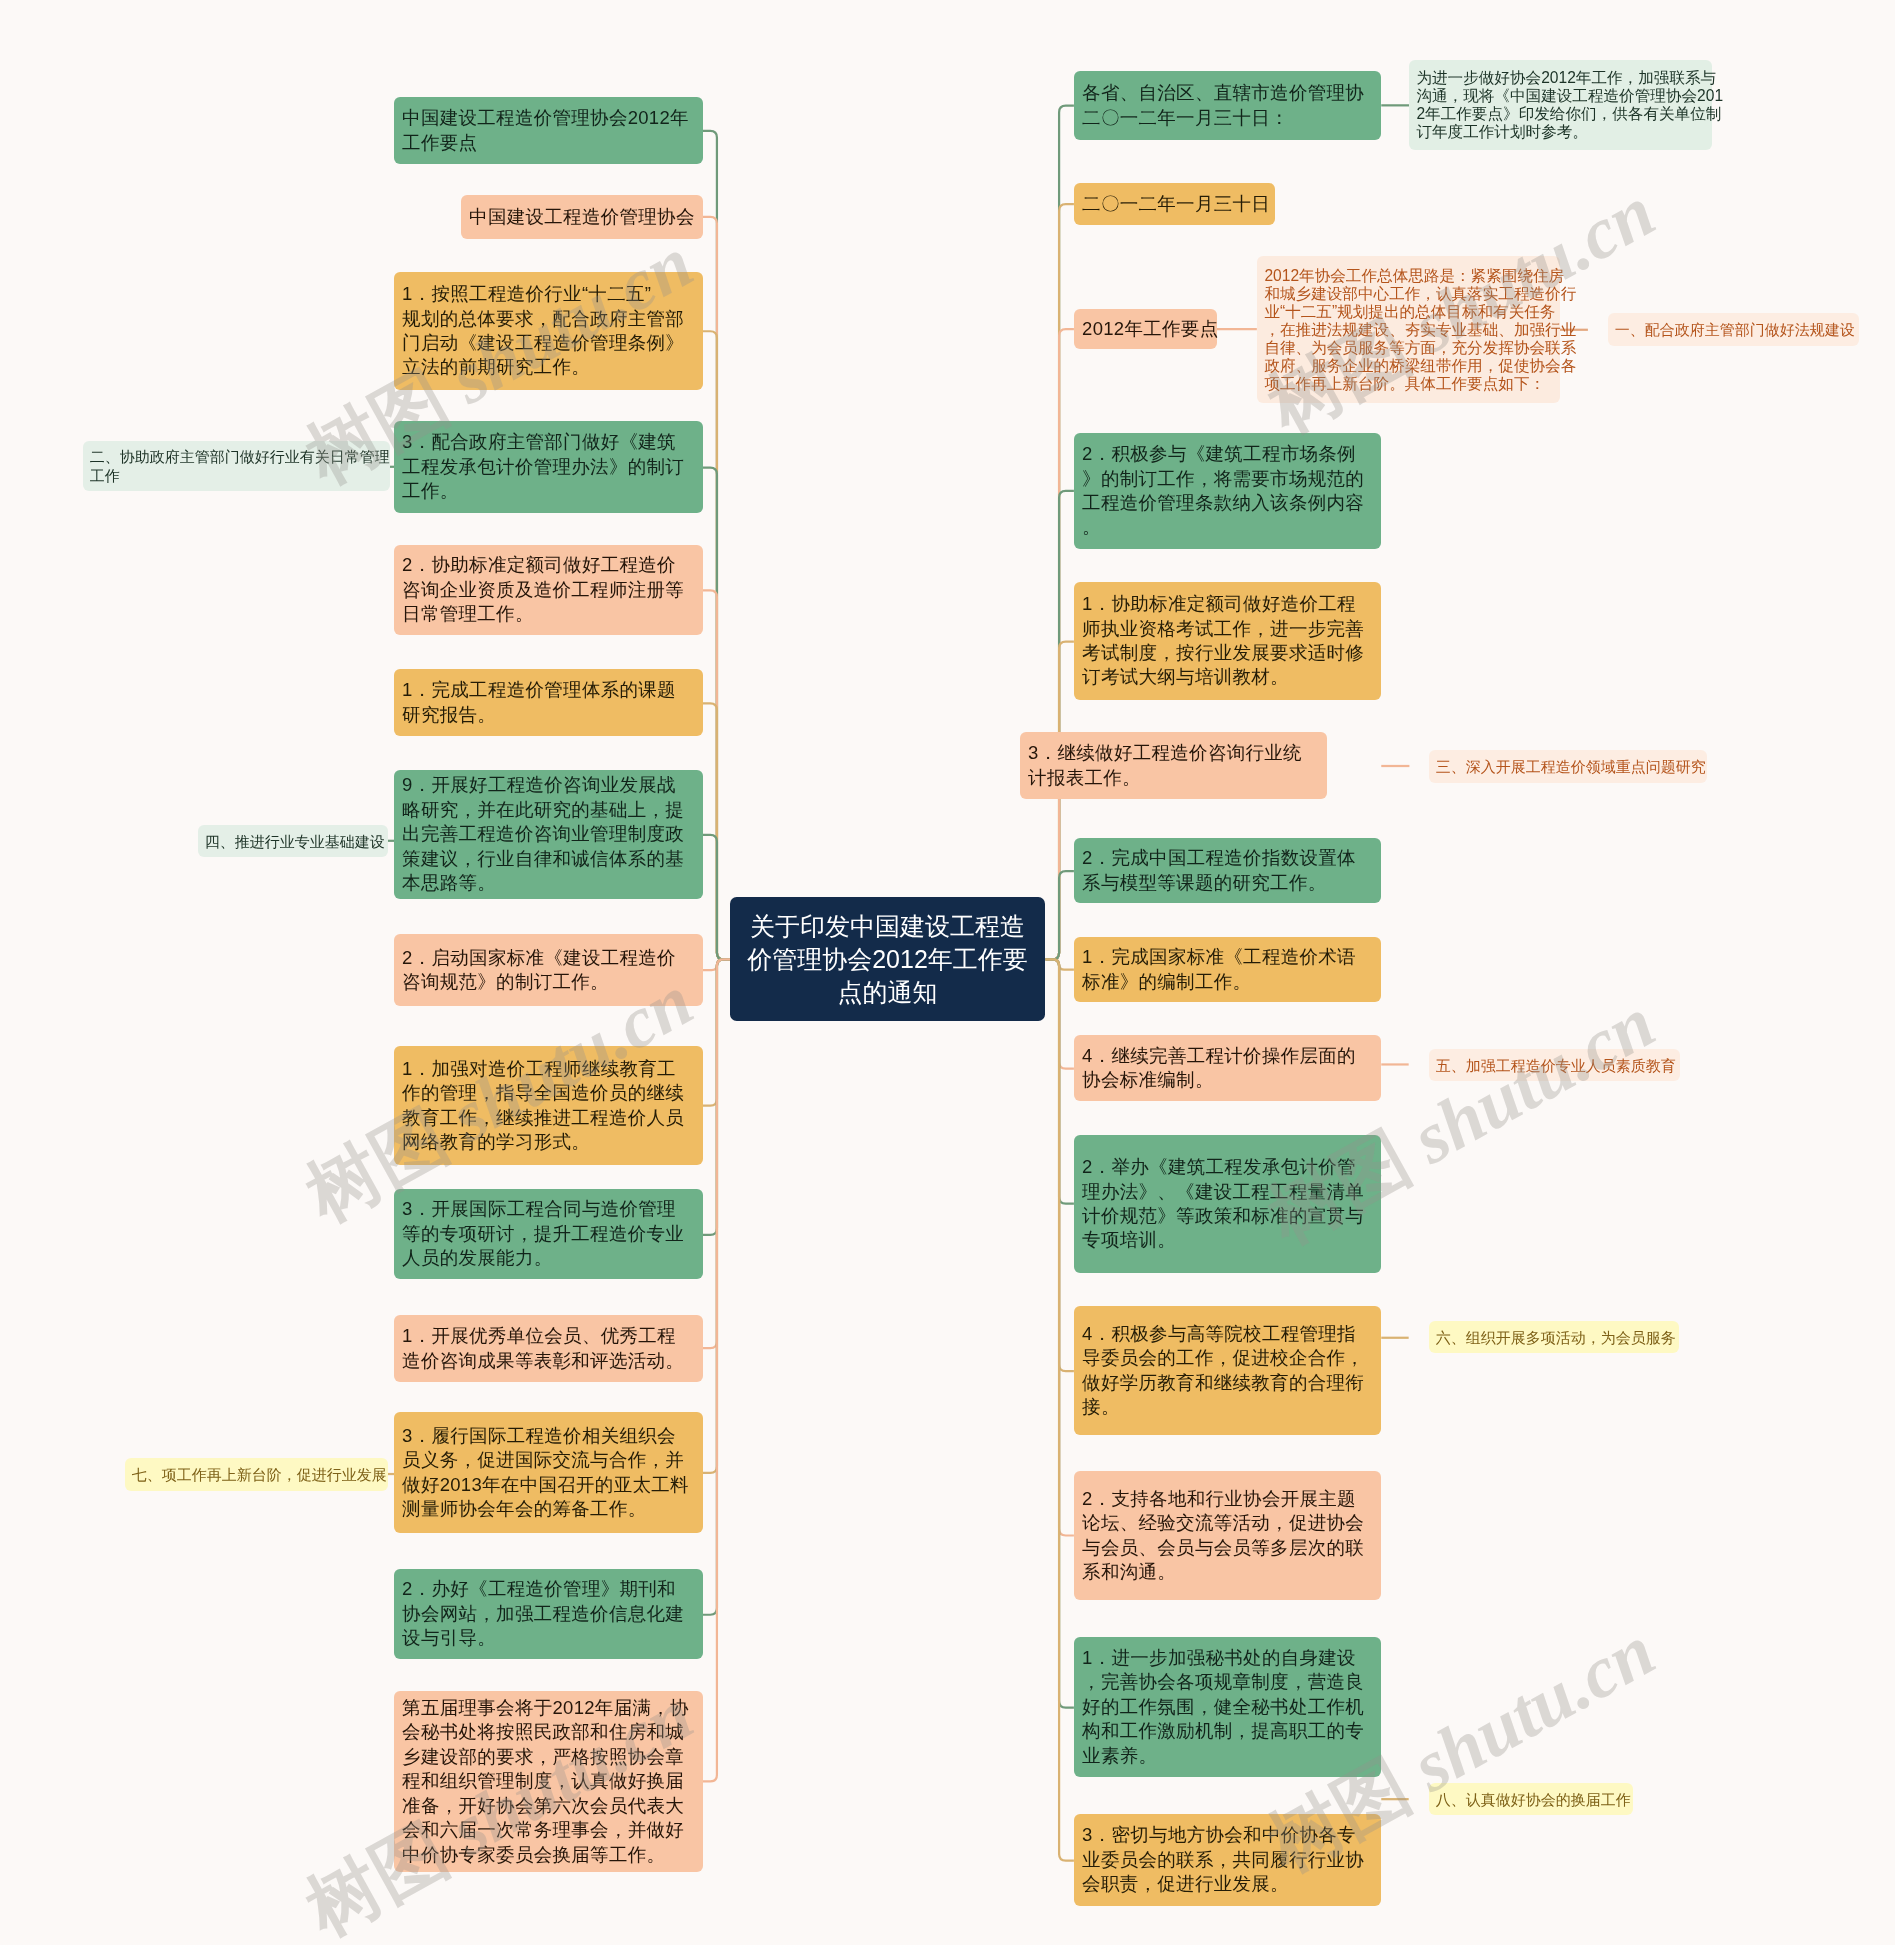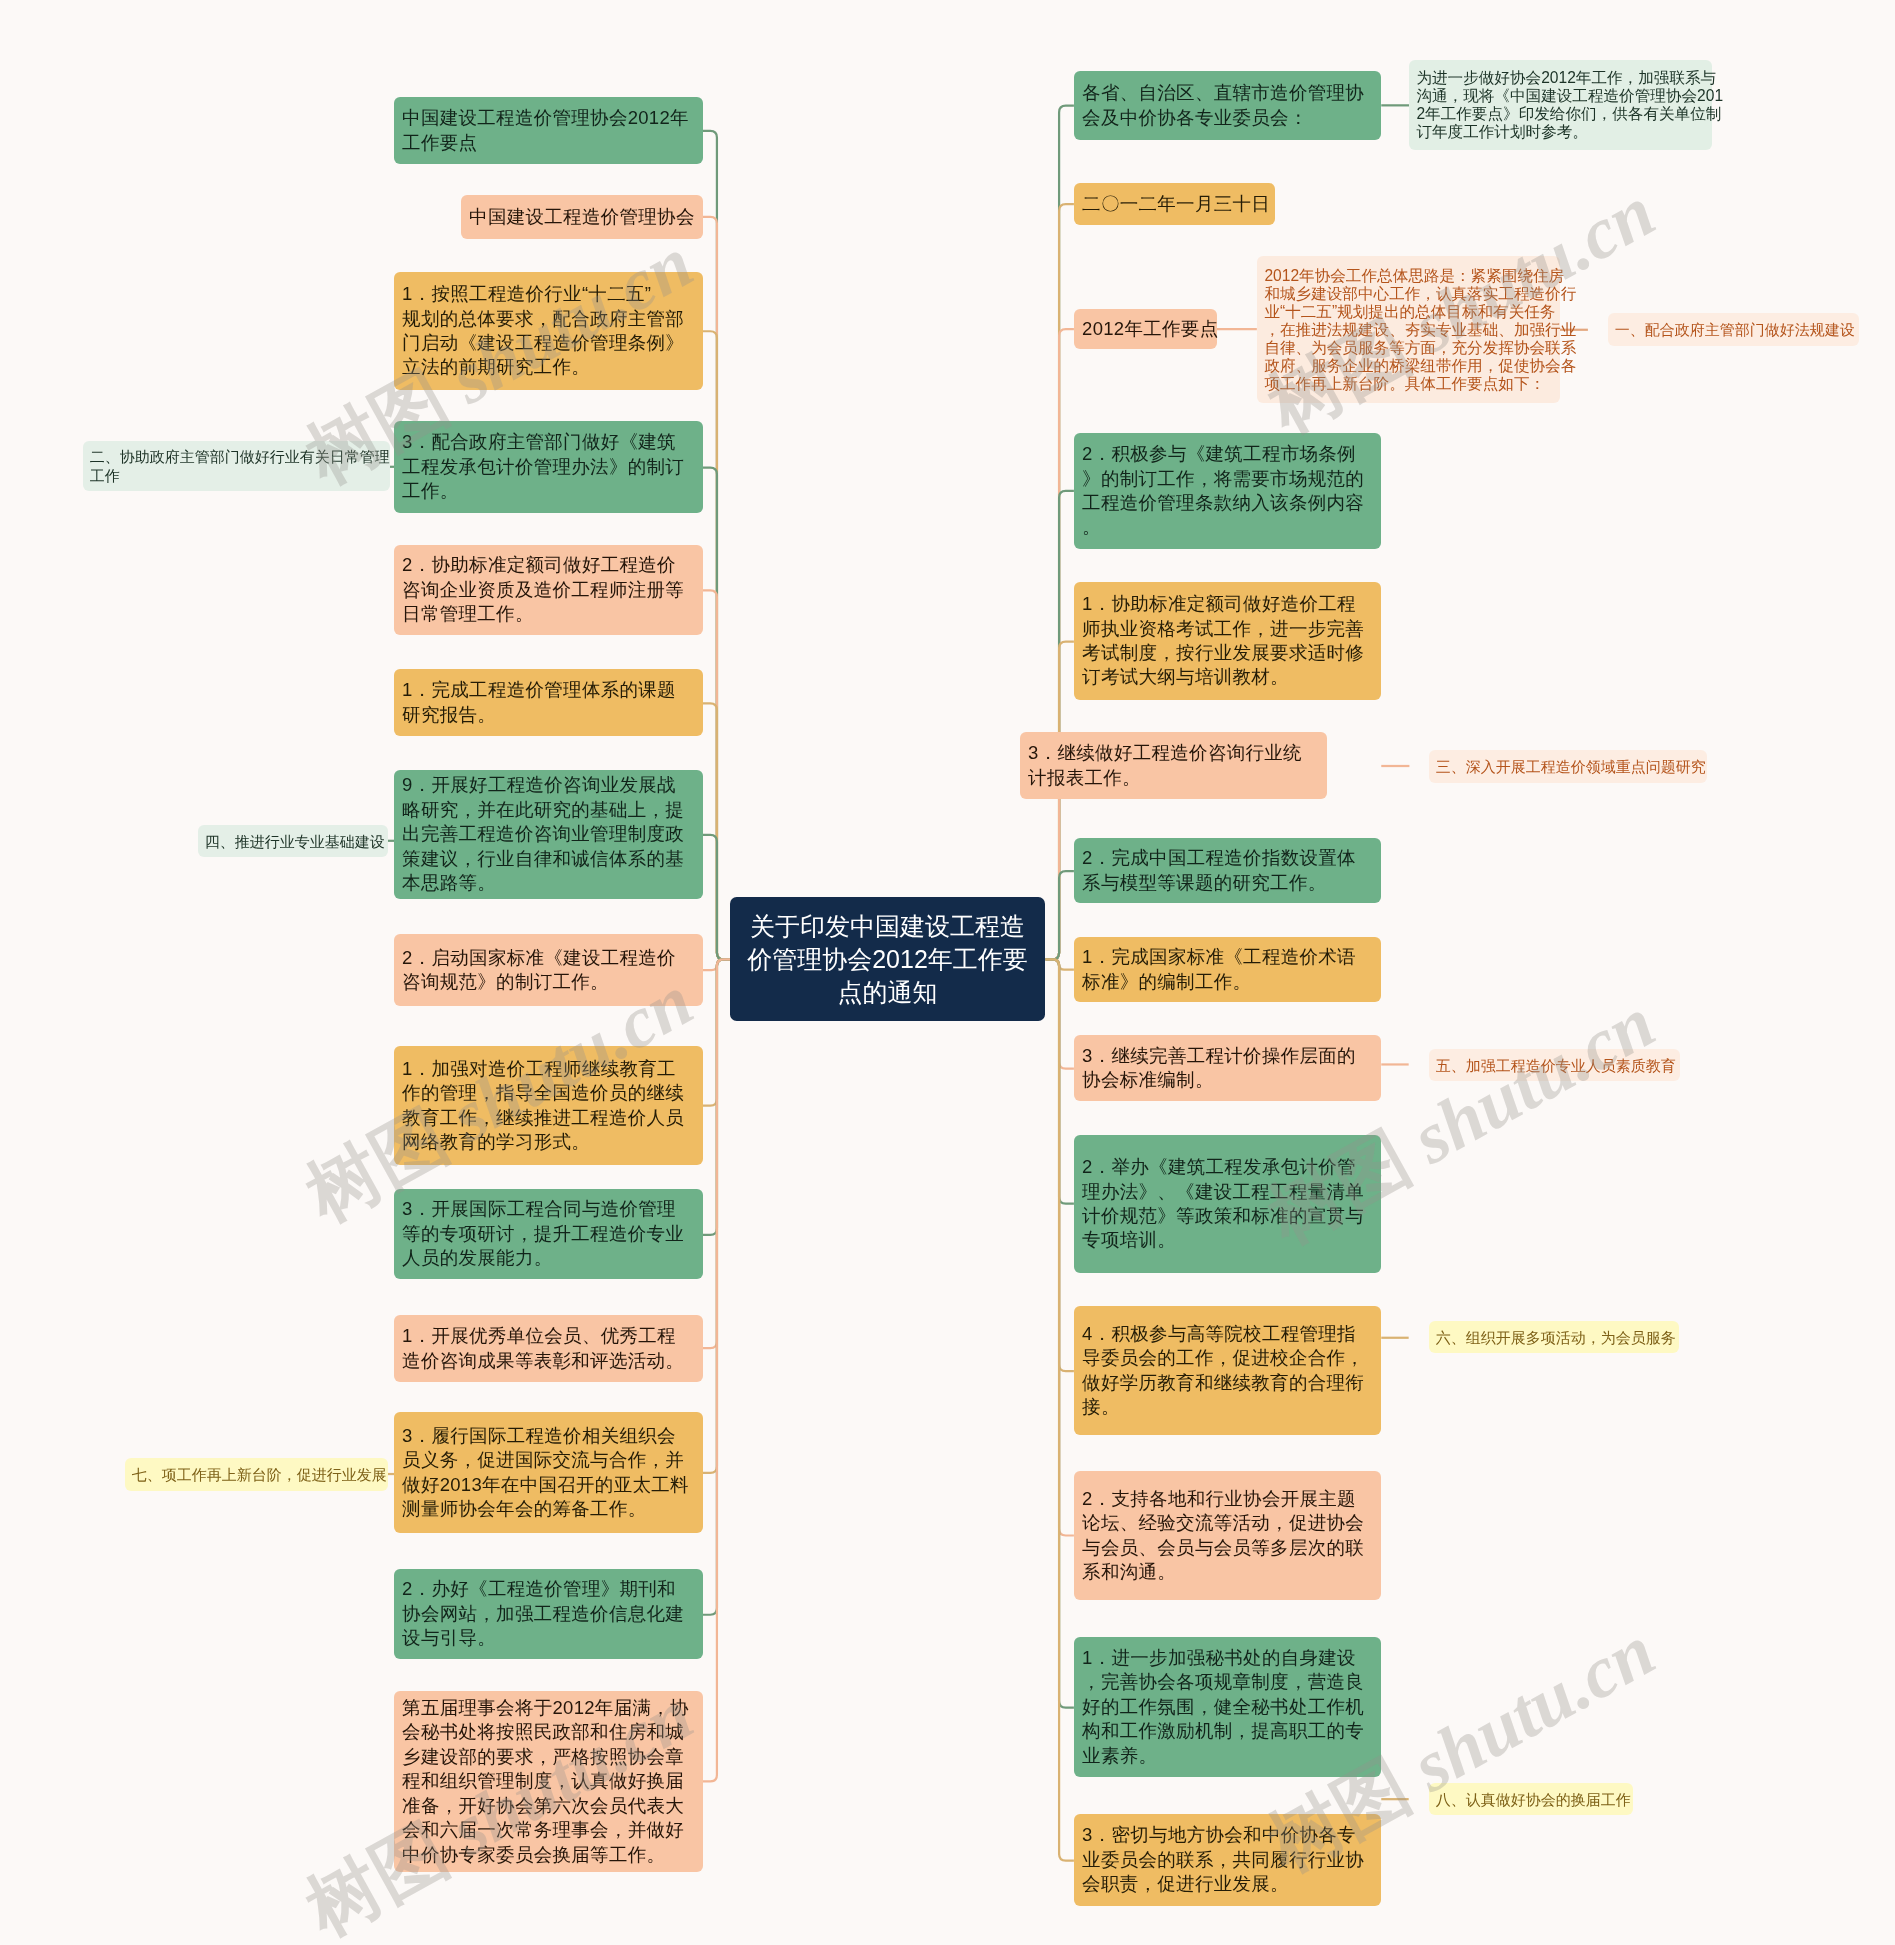--- a/index.html
+++ b/index.html
@@ -111,38 +111,38 @@
 协会网站，加强工程造价信息化建
 设与引导。</div>
       <div class="node lvl3 peach" style="left: 394px; top: 1691px; width: 309px; height: 181px;">第五届理事会将于2012年届满，协
 会秘书处将按照民政部和住房和城
 乡建设部的要求，严格按照协会章
 程和组织管理制度，认真做好换届
 准备，开好协会第六次会员代表大
 会和六届一次常务理事会，并做好
 中价协专家委员会换届等工作。</div>
       <div class="node lvl3 green" style="left: 1074px; top: 71px; width: 307px; height: 69px;">各省、自治区、直辖市造价管理协
-会及中价协各专业委员会：</div>
+二〇一二年一月三十日：</div>
       <div class="node lvl3 gold" style="left: 1074px; top: 183px; width: 201px; height: 42px;">二〇一二年一月三十日</div>
       <div class="node lvl3 peach" style="left: 1074px; top: 309px; width: 143px; height: 40px;">2012年工作要点</div>
       <div class="node lvl3 green" style="left: 1074px; top: 433px; width: 307px; height: 116px;">2．积极参与《建筑工程市场条例
 》的制订工作，将需要市场规范的
 工程造价管理条款纳入该条例内容
 。</div>
       <div class="node lvl3 gold" style="left: 1074px; top: 582px; width: 307px; height: 118px;">1．协助标准定额司做好造价工程
 师执业资格考试工作，进一步完善
 考试制度，按行业发展要求适时修
 订考试大纲与培训教材。</div>
       <div class="node lvl3 peach" style="left: 1020px; top: 732px; width: 307px; height: 67px;">3．继续做好工程造价咨询行业统
 计报表工作。</div>
       <div class="node lvl3 green" style="left: 1074px; top: 838px; width: 307px; height: 65px;">2．完成中国工程造价指数设置体
 系与模型等课题的研究工作。</div>
       <div class="node lvl3 gold" style="left: 1074px; top: 937px; width: 307px; height: 65px;">1．完成国家标准《工程造价术语
 标准》的编制工作。</div>
-      <div class="node lvl3 peach" style="left: 1074px; top: 1035px; width: 307px; height: 66px;">3．继续完善工程计价操作层面的
+      <div class="node lvl3 peach" style="left: 1074px; top: 1035px; width: 307px; height: 66px;">4．继续完善工程计价操作层面的
 协会标准编制。</div>
       <div class="node lvl3 green" style="left: 1074px; top: 1135px; width: 307px; height: 138px;">2．举办《建筑工程发承包计价管
 理办法》、《建设工程工程量清单
 计价规范》等政策和标准的宣贯与
 专项培训。</div>
       <div class="node lvl3 gold" style="left: 1074px; top: 1306px; width: 307px; height: 129px;">4．积极参与高等院校工程管理指
 导委员会的工作，促进校企合作，
 做好学历教育和继续教育的合理衔
 接。</div>
       <div class="node lvl3 peach" style="left: 1074px; top: 1471px; width: 307px; height: 129px;">2．支持各地和行业协会开展主题

